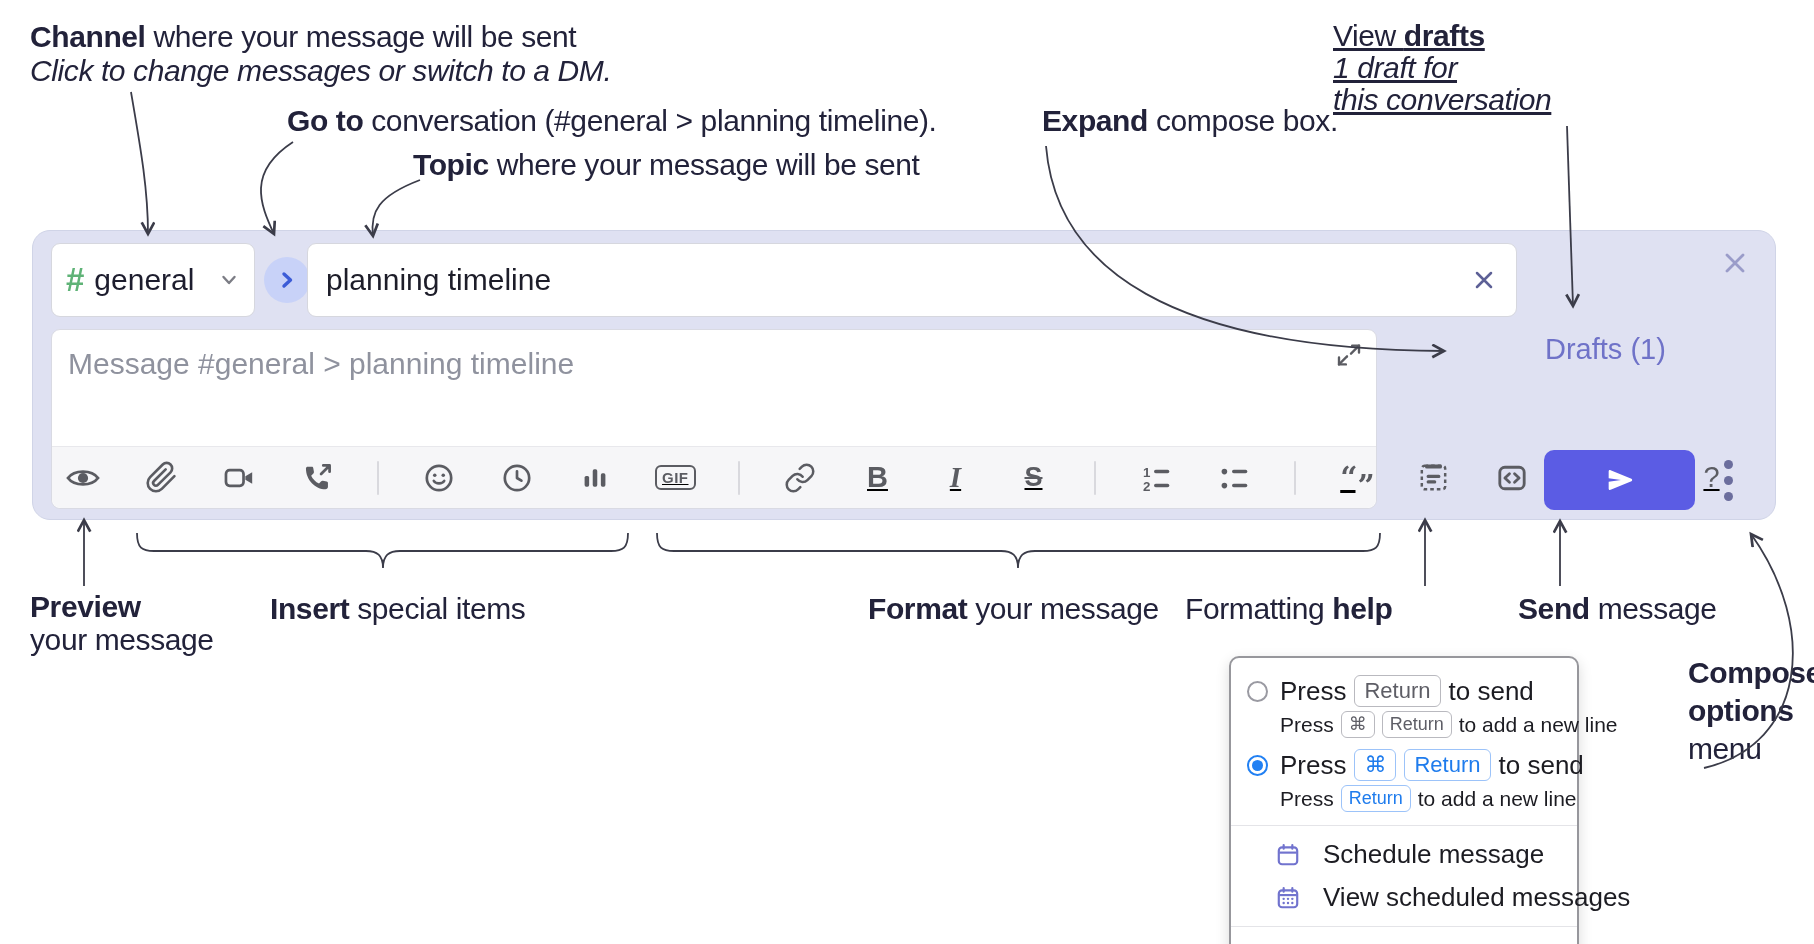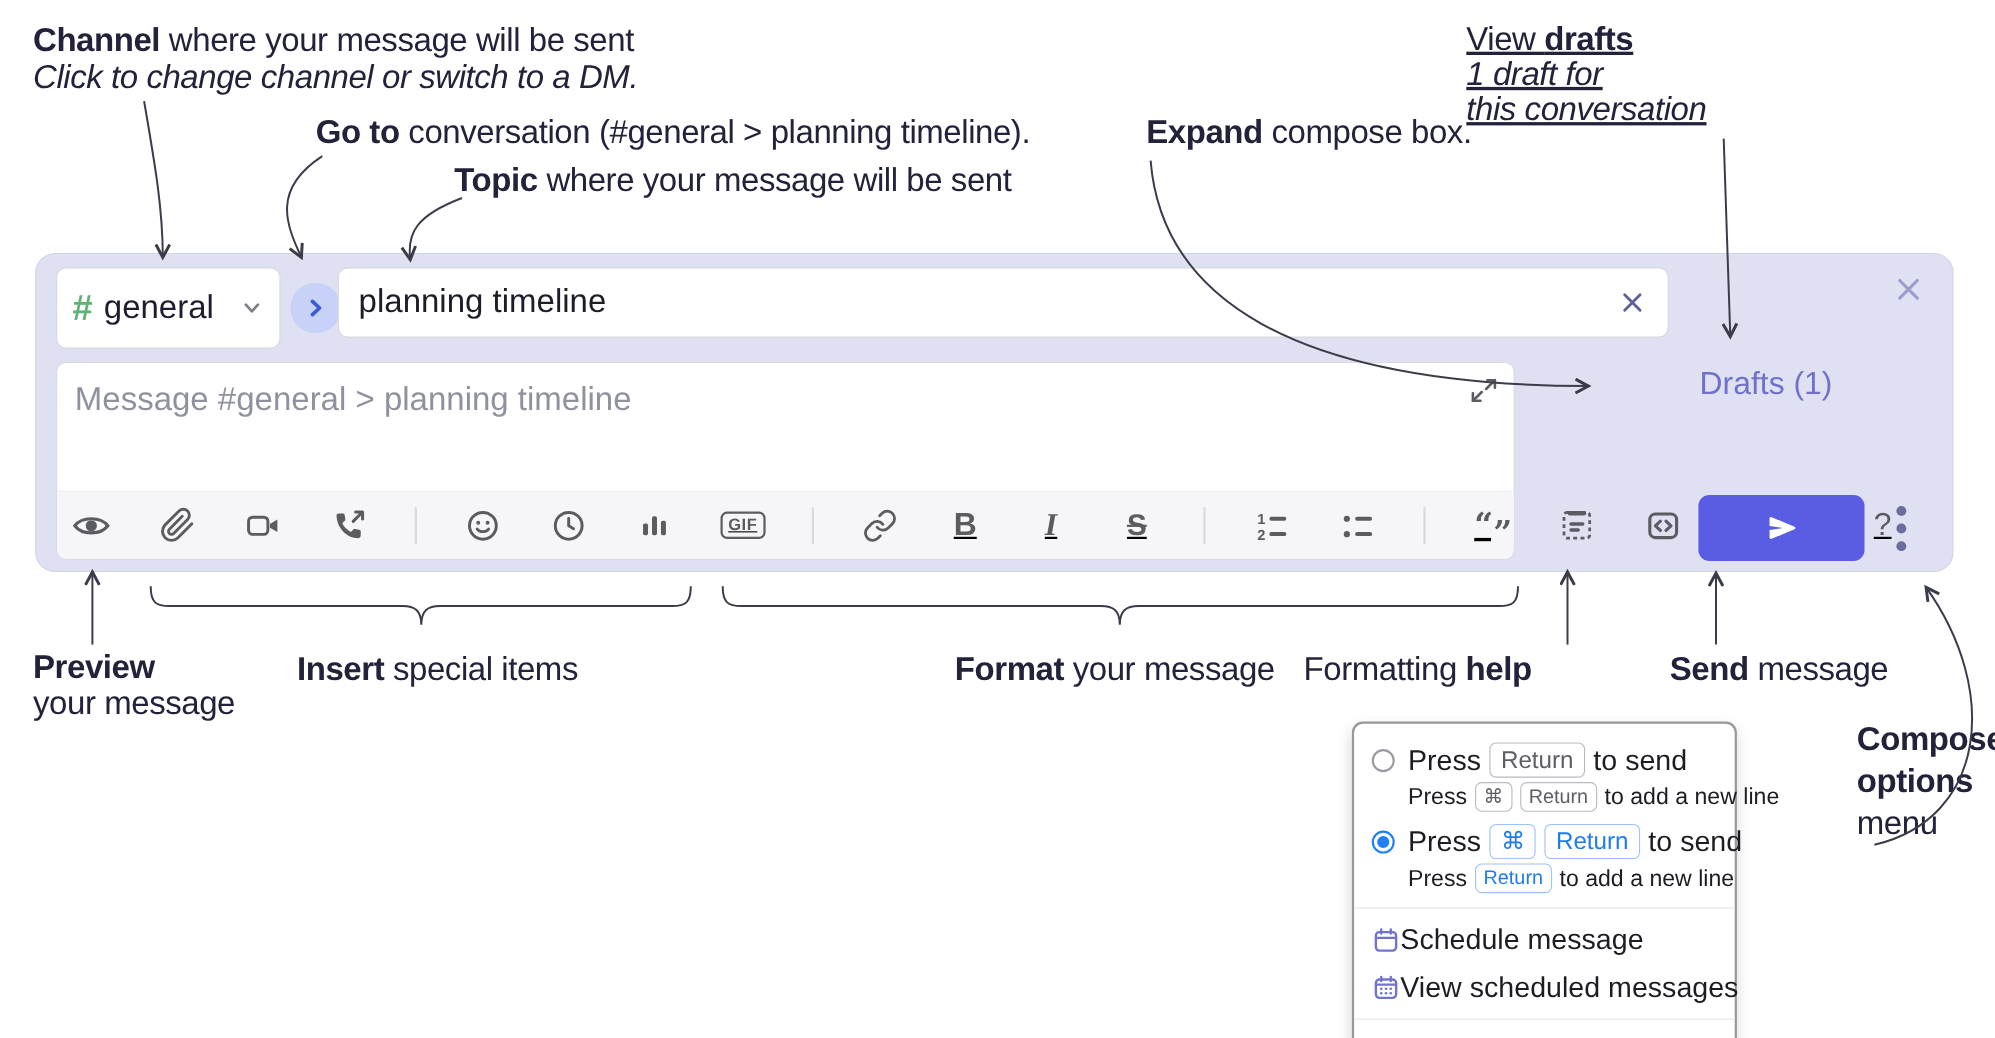--- a/index.html
+++ b/index.html
@@ -22,21 +22,21 @@
               background:#dfe1f2; border:1px solid #d0d4e7; border-radius:18px; z-index:1; }
   .channel-btn { position:absolute; left:18px; top:12px; width:204px; height:74px;
                  background:#fff; border:1px solid #d6d7de; border-radius:9px;
                  display:flex; align-items:center; padding:0 14px; gap:10px; cursor:pointer; }
   .hash { color:#5fb377; font-size:33px; font-weight:700; }
   .channel-name { font-size:30px; color:#1d1d2e; }
   .channel-btn svg { margin-left:auto; }
   .goto-btn { position:absolute; left:231px; top:26px; width:46px; height:46px;
               border-radius:50%; background:#c8d2f8; display:flex; align-items:center;
               justify-content:center; cursor:pointer; }
-  .topic-input { position:absolute; left:274px; top:12px; width:1210px; height:64px;
+  .topic-input { position:absolute; left:274px; top:12px; width:1210px; height:74px;
                  background:#fff; border:1px solid #d6d7de; border-radius:9px;
                  display:flex; align-items:center; padding:0 18px; }
   .topic-text { font-size:30px; color:#1d1d29; }
   .clear-x { margin-left:auto; cursor:pointer; display:flex; }
   .box-close { position:absolute; right:24px; top:16px; cursor:pointer; display:flex; }
 
   .message-box { position:absolute; left:18px; top:98px; width:1326px; height:180px;
                  background:#fff; border:1px solid #d9dae3; border-radius:9px; }
   .placeholder { position:absolute; left:16px; top:17px; font-size:30px; color:#8f929e; }
   .expand-btn { position:absolute; right:12px; top:10px; cursor:pointer; display:flex; }
@@ -77,32 +77,32 @@
   .radio.sel { border-color:#2180f3; }
   .radio.sel i { width:11px; height:11px; border-radius:50%; background:#2180f3; }
   .opt-line { display:flex; align-items:center; gap:8px; white-space:nowrap; }
   .opt-sub { display:flex; align-items:center; gap:7px; padding:2px 16px 6px 49px;
              font-size:21px; white-space:nowrap; }
   .key { border:1.5px solid #b9b9bf; border-radius:6px; padding:0 9px; color:#5e5e66;
          background:#fff; font-size:22px; line-height:30px; }
   .key.sm { font-size:18px; line-height:25px; padding:0 7px; }
   .key.blue { border-color:#9cc3f9; color:#1f7ced; }
   .mi-div { height:1px; background:#e4e4e8; margin:7px 0; }
-  .mi { display:flex; align-items:center; gap:0; padding:6px 16px; font-size:26px;
-        cursor:pointer; white-space:nowrap; }
+  .mi { display:flex; align-items:center; gap:22px; padding:6px 16px; font-size:26px;
+        cursor:pointer; white-space:nowrap;margin-left:28px; }
   .mi svg { flex:0 0 auto; color:#7173ce; }
 </style>
 </head>
 <body>
 
 <div id="stage">
 
   <div class="note" style="left:30px; top:20px;">
     <div><b>Channel</b><span> where your message will be sent</span></div>
-    <div class="it">Click to change channel or switch to a DM.</div>
+    <div class="it">Click to change messages or switch to a DM.</div>
   </div>
 
   <div class="note" style="left:287px; top:104px;">
     <b>Go to</b><span> conversation (#general &gt; planning timeline).</span>
   </div>
 
   <div class="note" style="left:413px; top:148px;">
     <b>Topic</b><span> where your message will be sent</span>
   </div>
 

